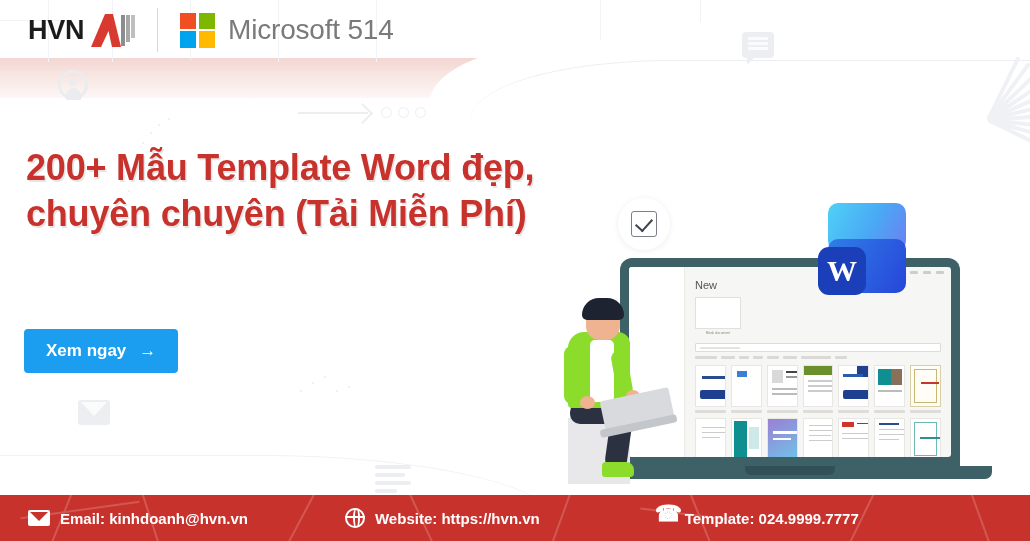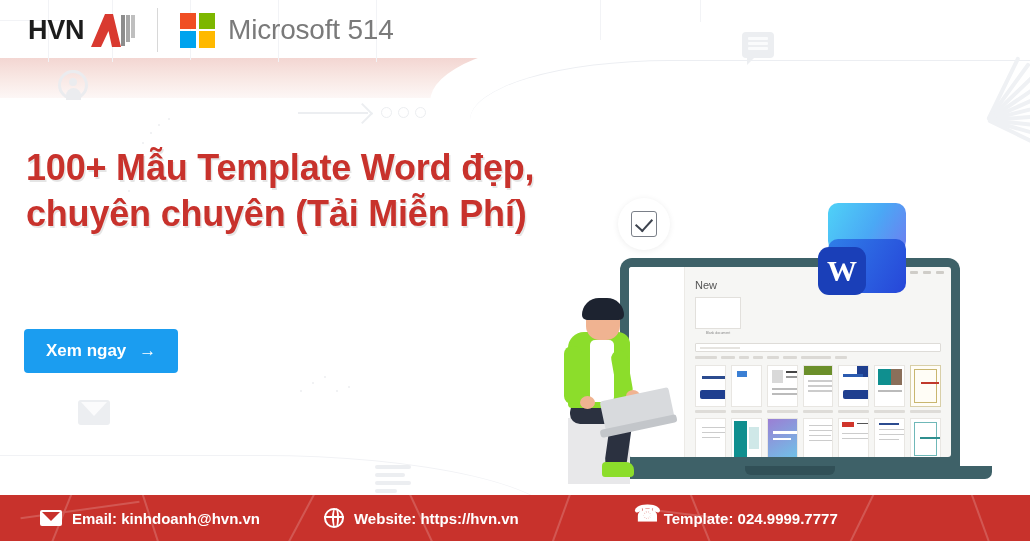--- a/index.html
+++ b/index.html
@@ -293,22 +293,22 @@
     background:#c8322c;
     display:flex; align-items:center;
     z-index:8; overflow:hidden;
   }
   .footer-dec { position:absolute; inset:0; opacity:0.18; }
   .footer-dec i { position:absolute; background:#ffffff; }
   .f-item {
     position:relative; display:flex; align-items:center; gap:10px;
     color:#ffffff; font-size:15px; font-weight:700; z-index:2;
   }
-  .f-mail { margin-left:40px; }
-  .f-web { margin-left:64px; }
+  .f-mail { margin-left:28px; }
+  .f-web { margin-left:97px; }
   .f-hot { margin-left:115px; }
   .ico-env {
     width:22px; height:16px; background:#ffffff; border-radius:2px;
     position:relative;
   }
   .ico-env::after {
     content:""; position:absolute; left:2px; top:2px; width:18px; height:9px;
     background:#c8322c;
     clip-path:polygon(0 0,100% 0,50% 100%);
   }
@@ -426,21 +426,21 @@
         <span style="background:#f04e23;"></span>
         <span style="background:#7db700;"></span>
         <span style="background:#00a3ee;"></span>
         <span style="background:#ffb900;"></span>
       </span>
       <span class="ms-text">Microsoft 514</span>
     </div>
   </div>
 
   <h1 class="headline">
-    <span>100+ Mẫu Template Word đẹp,</span>
+    <span>200+ Mẫu Template Word đẹp,</span>
     <span>chuyên chuyên (Tải Miễn Phí)</span>
   </h1>
 
   <button class="cta">
     <span>Xem ngay</span>
     <span class="arw">→</span>
   </button>
 
   <div class="illus">
 

